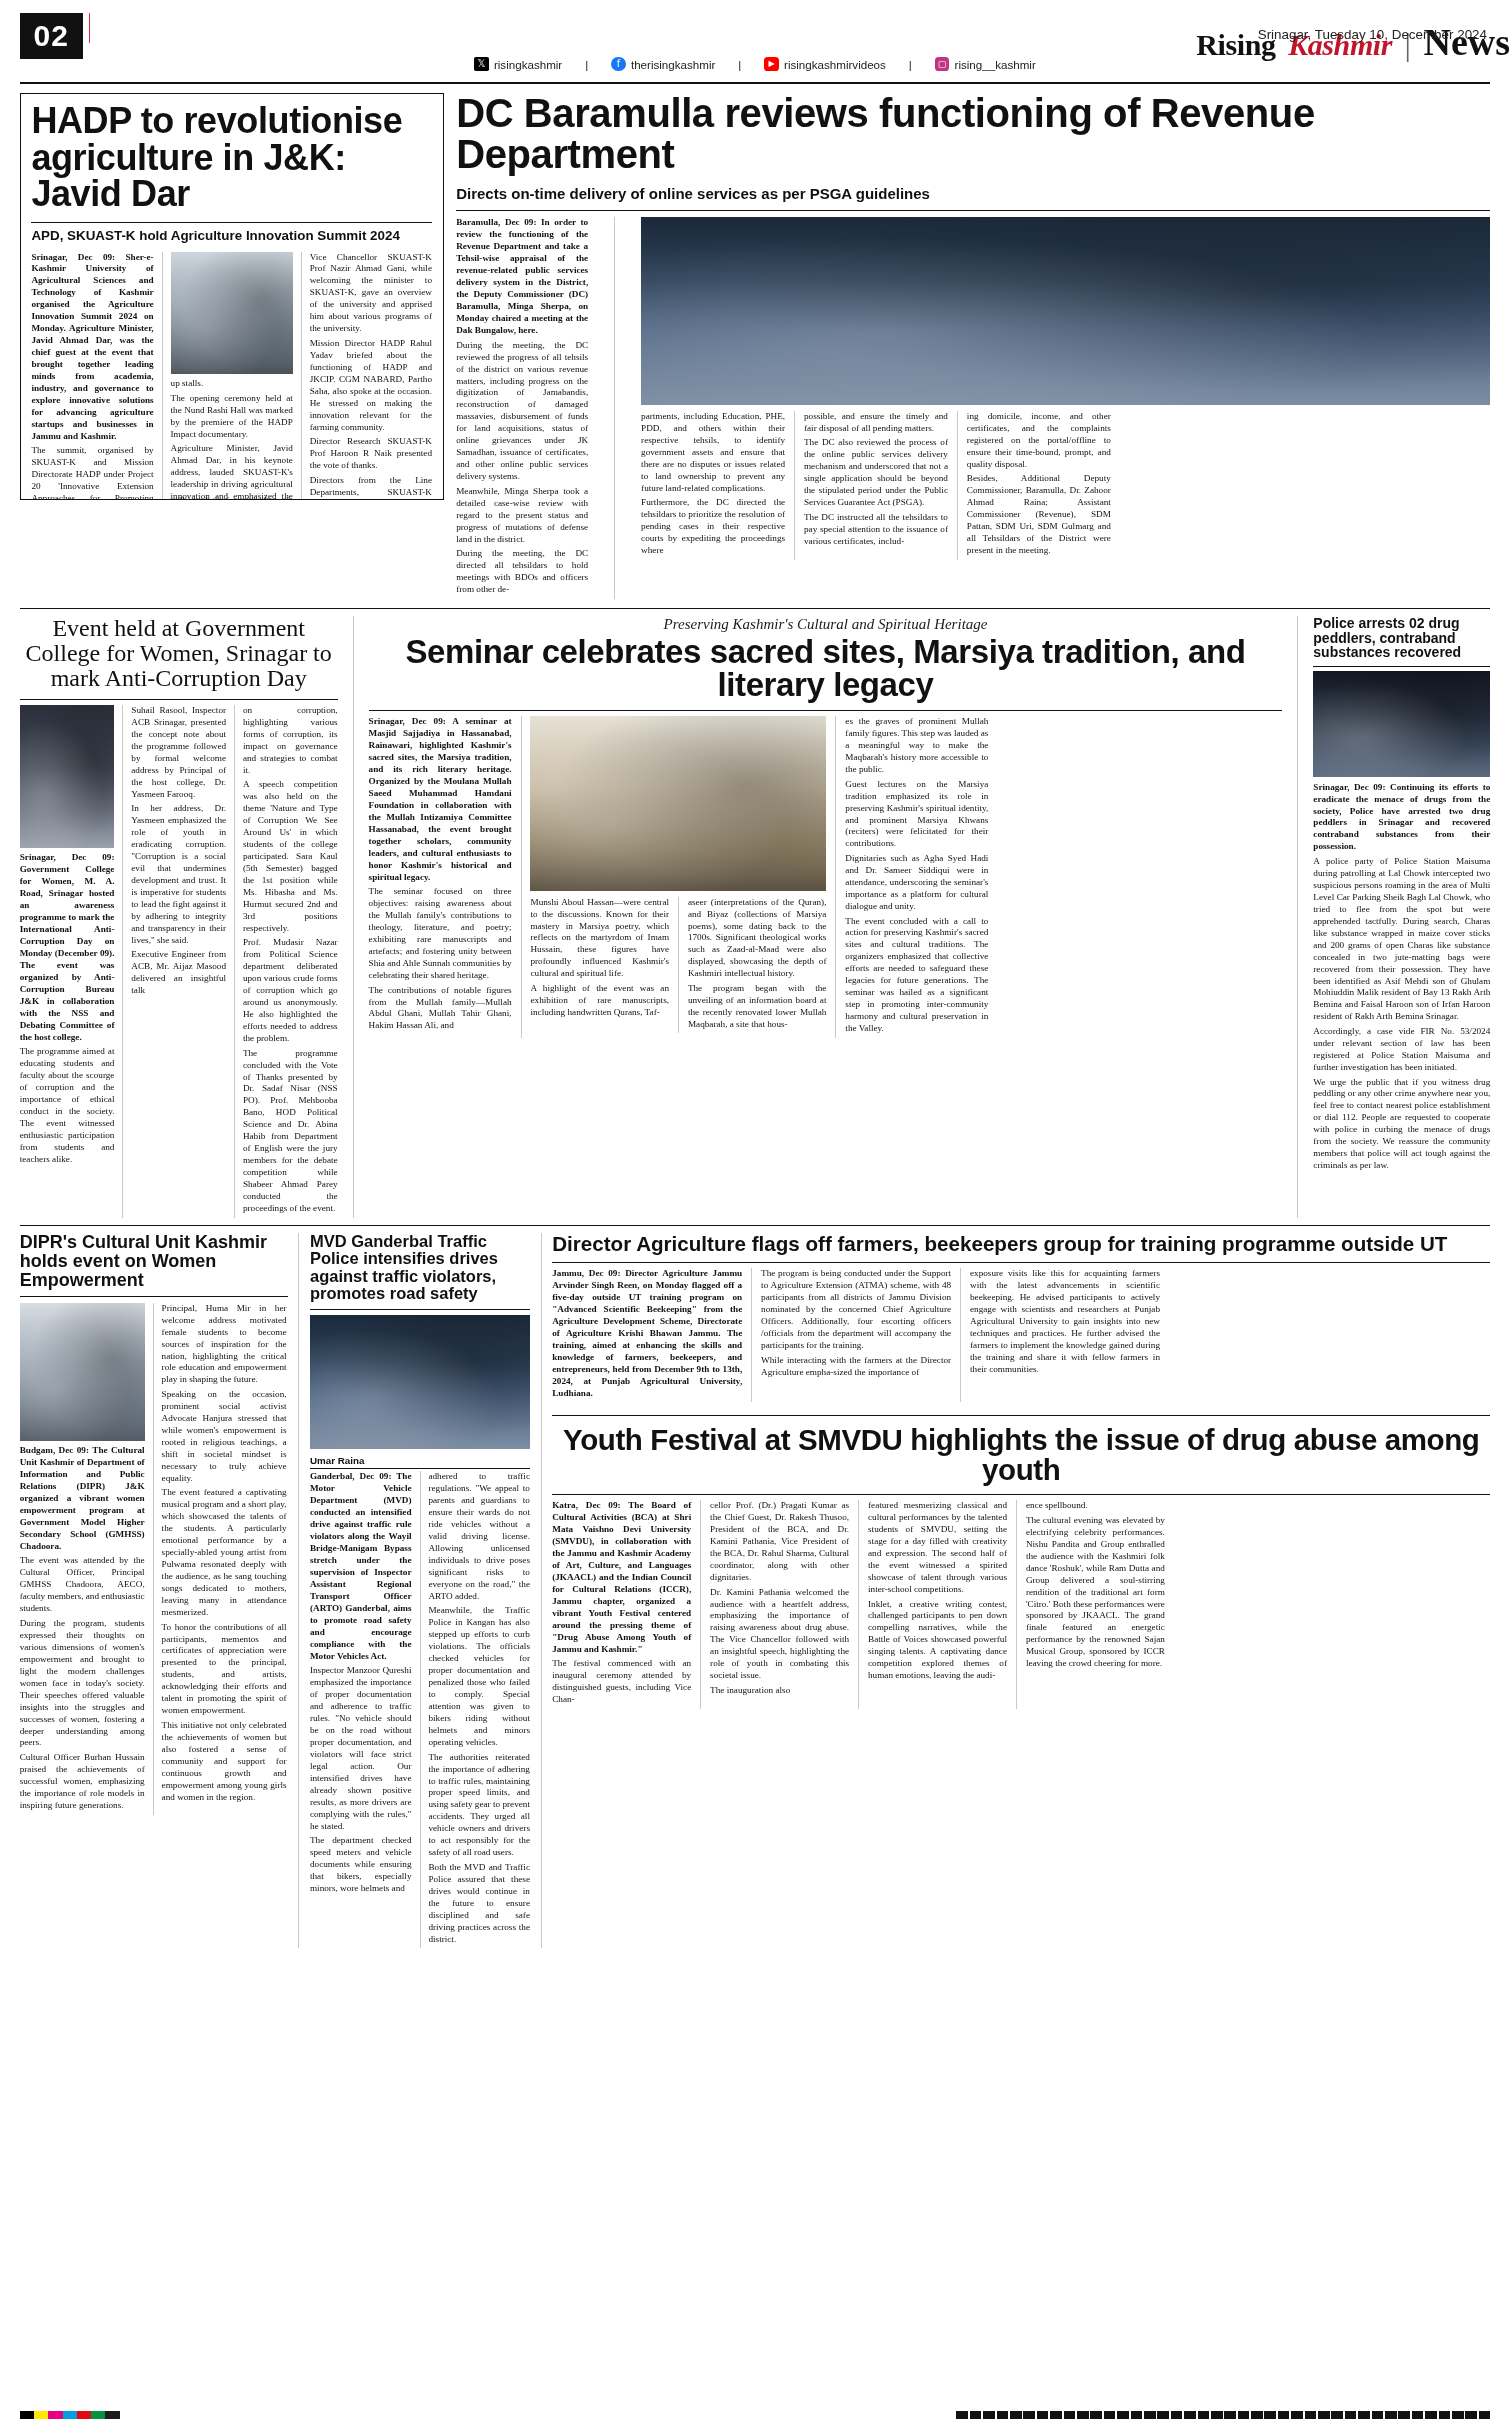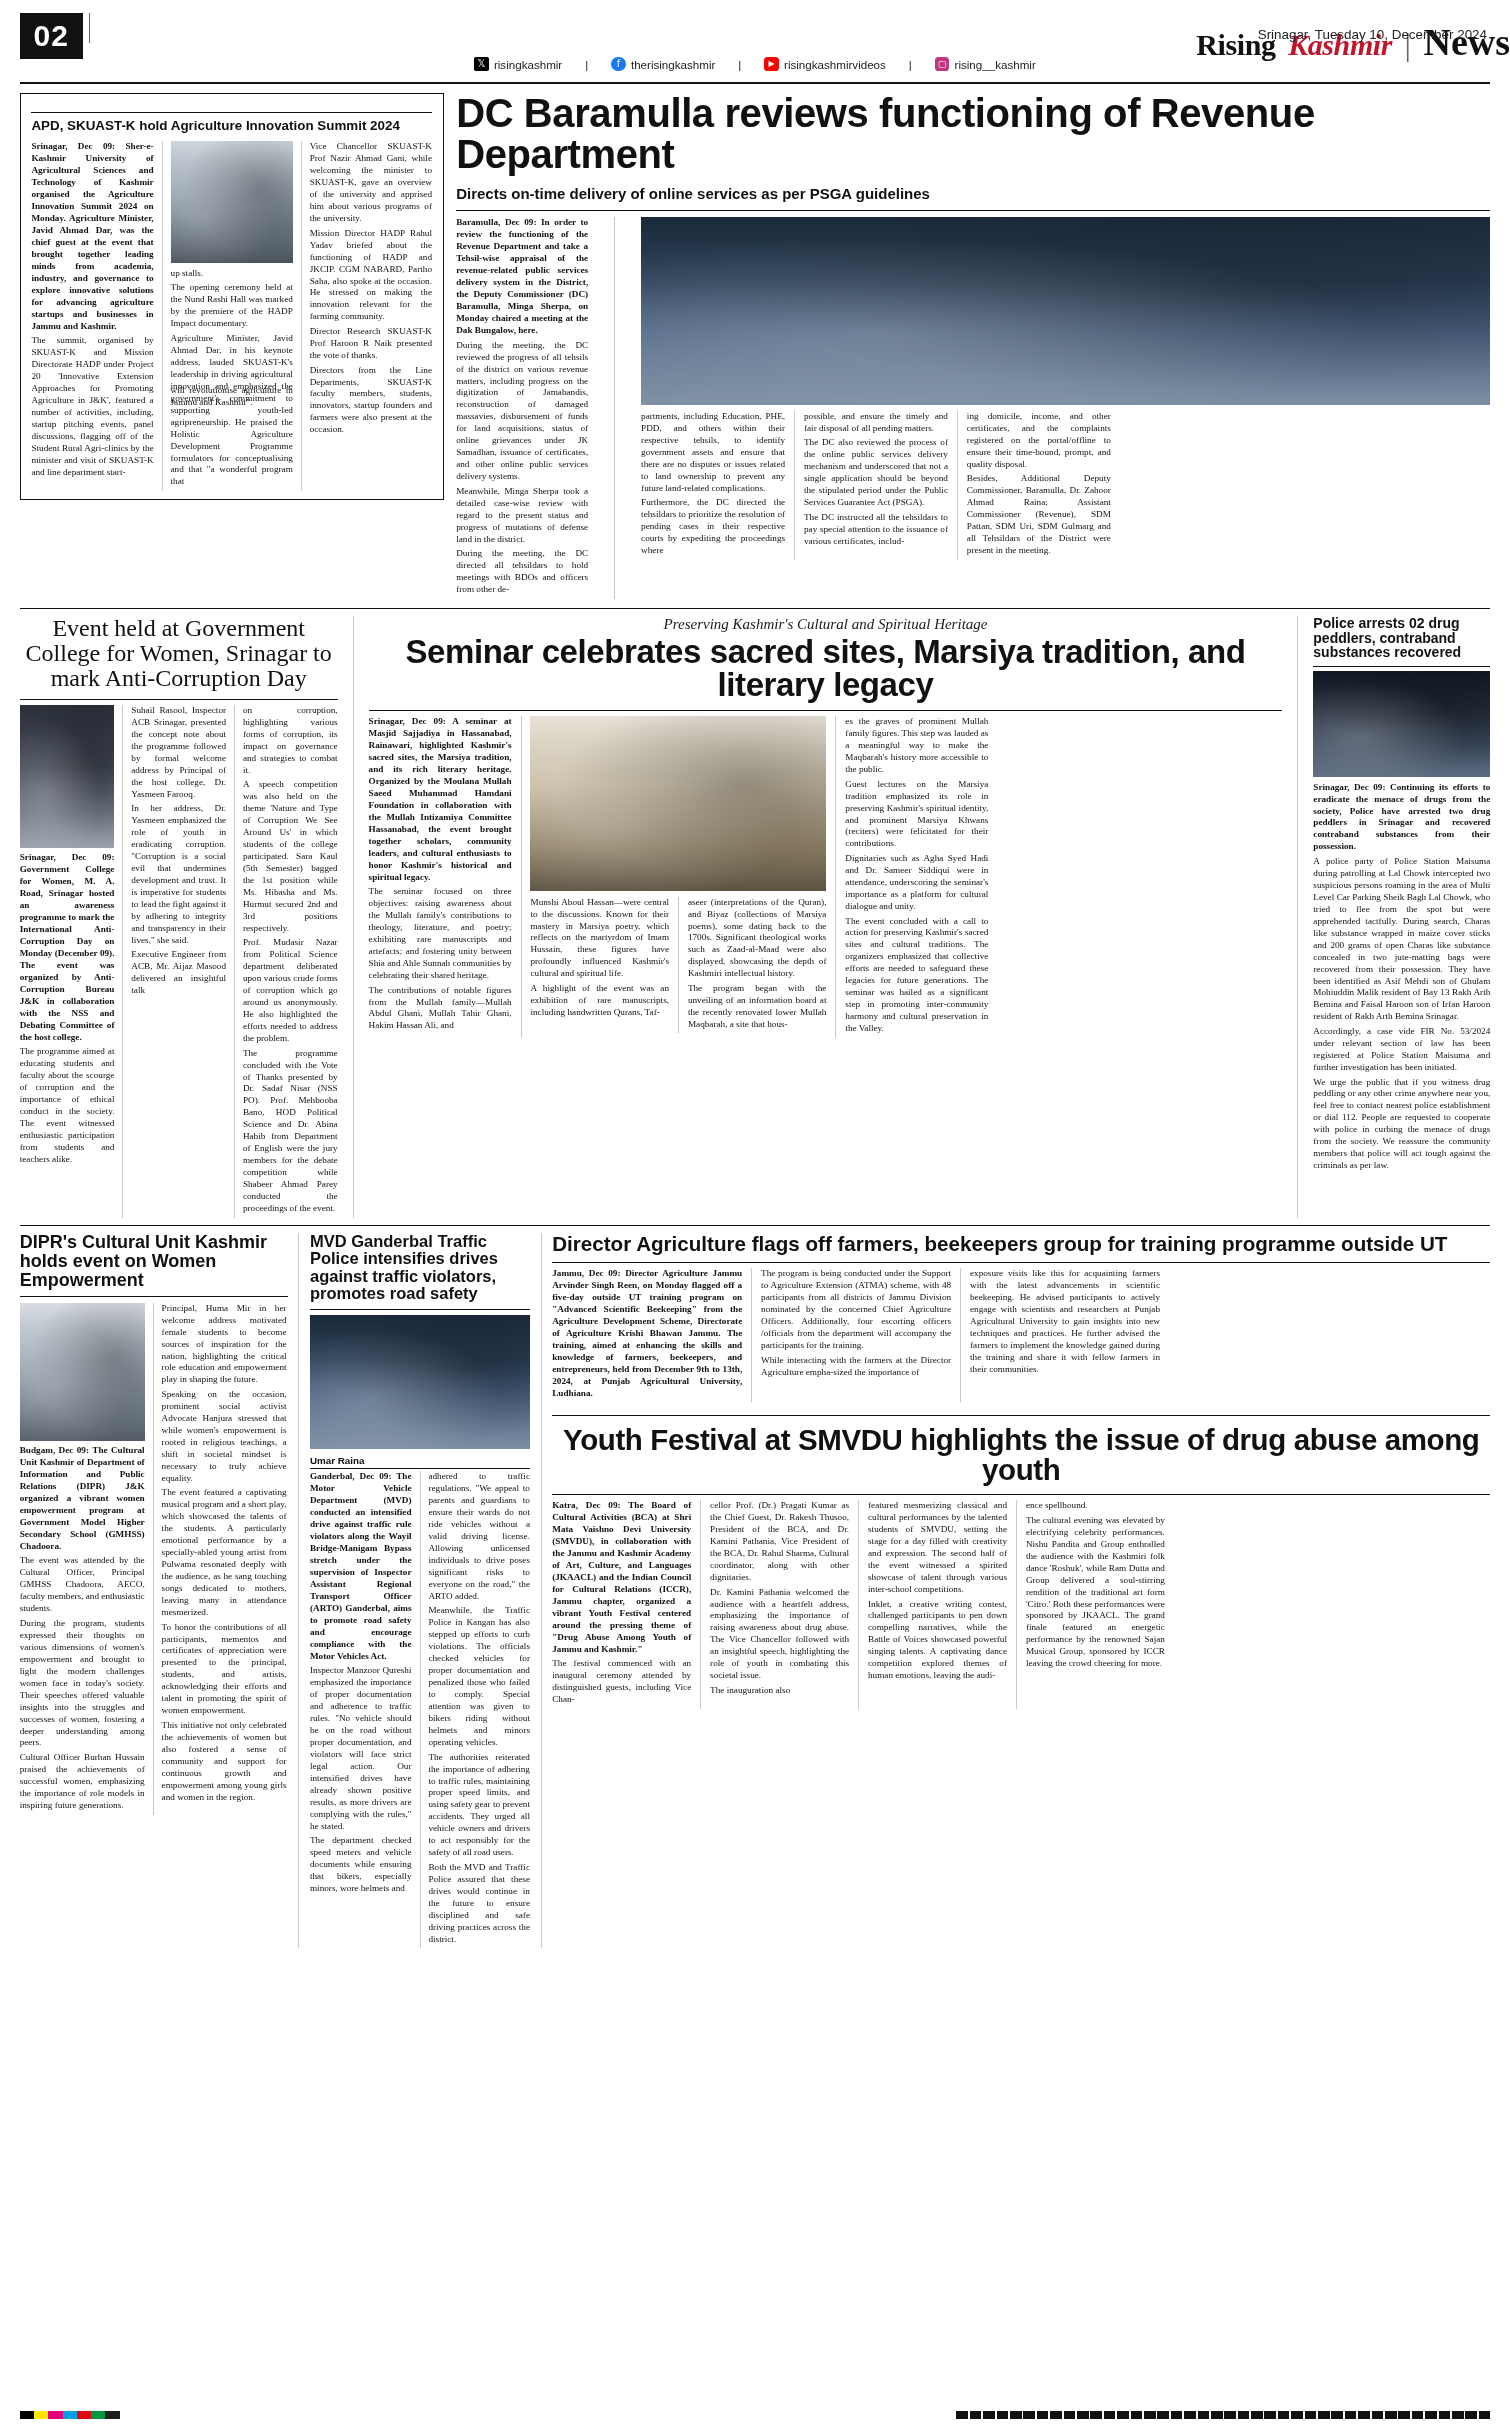--- a/index.html
+++ b/index.html
@@ -176,20 +176,21 @@
       <span>rising__kashmir</span>
     </span>
   </div>
 </div>
 <div class="rule"></div>
 
 <div class="top">
 
   <div class="top-left">
     <div class="boxed" style="height:407px; overflow:hidden;">
+      <h1 class="hd" style="font-size:36px;">HADP to revolutionise agriculture in J&amp;K: Javid Dar</h1>
       <div style="height:0.9px;background:#111;margin:9px 0 5.4px;"></div>
       <p class="kicker" style="margin:0 0 7.2px 0;">APD, SKUAST-K hold Agriculture Innovation Summit 2024</p>
 
       <div style="display:flex; gap:8px;justify-content:space-between;">
         <div class="body-col" style="width:127px;">
           <p><span class="dl">Srinagar, Dec 09: Sher-e-Kashmir University of Agricultural Sciences and Technology of Kashmir organised the Agriculture Innovation Summit 2024 on Monday. Agriculture Minister, Javid Ahmad Dar, was the chief guest at the event that brought together leading minds from academia, industry, and governance to explore innovative solutions for advancing agriculture startups and businesses in Jammu and Kashmir.</span></p>
           <p>The summit, organised by SKUAST-K and Mission Directorate HADP under Project 20 'Innovative Extension Approaches for Promoting Agriculture in J&amp;K', featured a number of activities, including, startup pitching events, panel discussions, flagging off of the Student Rural Agri-clinics by the minister and visit of SKUAST-K and line department start-</p>
         </div>
         <div class="vline"></div>
         <div style="width:127px;">

